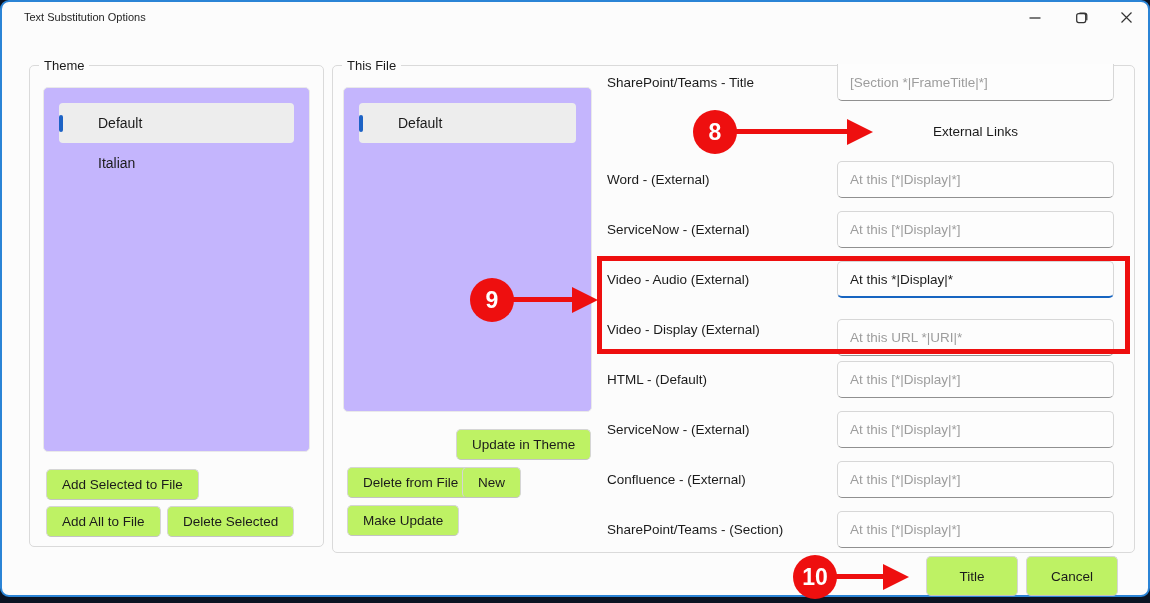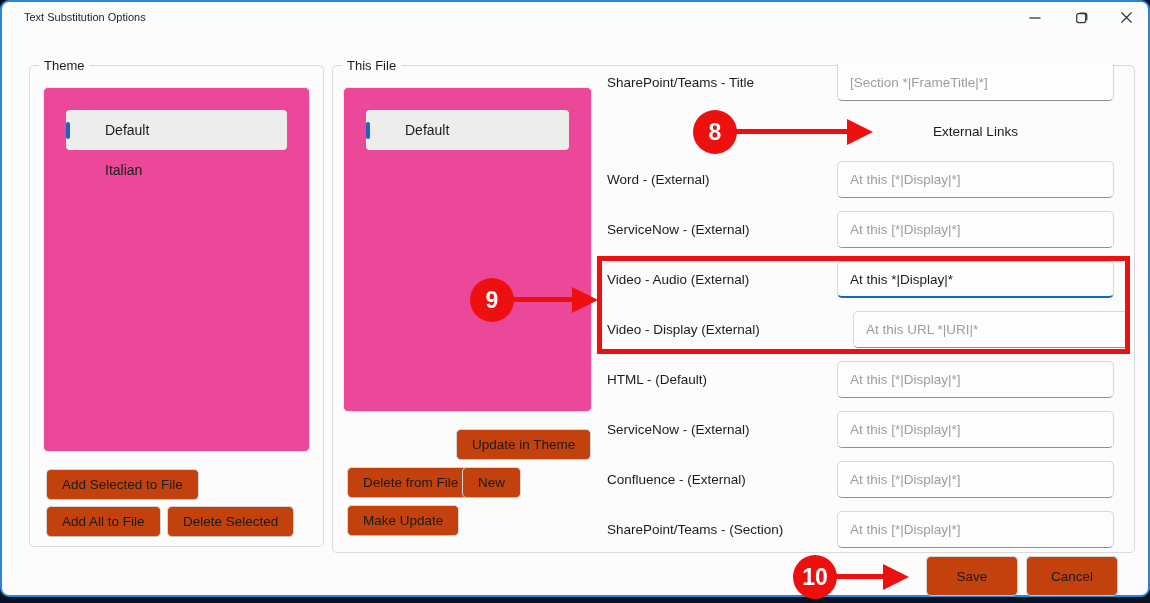--- a/index.html
+++ b/index.html
@@ -32,39 +32,39 @@
     background: transparent;
   }
   #group-theme { left: 27px; top: 63px; width: 295px; height: 482px; }
   #group-file  { left: 330px; top: 63px; width: 803px; height: 488px; }
   .group-label {
     position: absolute; top: -8px; left: 9px; background: #fcfcfc;
     padding: 0 5px; font-size: 13px; color: #1b1b1b;
   }
   
   .listbox {
-    position: absolute; background: #ec4899;
-    border: 1px solid #e9e9e9; border-radius: 5px; padding: 22px;
+    position: absolute; background: #c4b5fd;
+    border: 1px solid #e9e9e9; border-radius: 5px; padding: 15px;
   }
   #theme-list { left: 41px; top: 85px; width: 267px; height: 365px; }
   #file-list  { left: 341px; top: 85px; width: 249px; height: 325px; }
   .list-item {
     position: relative; height: 40px; border-radius: 4px;
     display: flex; align-items: center;
     font-size: 14px; color: #1b1b1b; padding-left: 39px; cursor: default;
   }
   .list-item.selected { background: #ededed; }
   .list-item.selected::before {
     content: ""; position: absolute; left: 0; top: 11.5px;
     width: 3.5px; height: 17px; border-radius: 2px; background: #1d63c5;
   }
   
   .btn {
     position: absolute; height: 31px; padding: 0 15px;
-    background: #c2410c; border: 1px solid #d5d5d5; border-bottom-color: #c3c3c3;
+    background: #bef264; border: 1px solid #d5d5d5; border-bottom-color: #c3c3c3;
     border-radius: 5px; font-size: 13.5px; color: #1b1b1b;
     font-family: "Liberation Sans", sans-serif;
     display: inline-flex; align-items: center; justify-content: center; cursor: default;
   }
   .btn.disabled { color: #ababab; background: #fbfbfb; border-color: #e4e4e4; }
   #btn-add-selected { left: 44px;  top: 467px; }
   #btn-add-all      { left: 44px;  top: 504px; }
   #btn-del-selected { left: 165px; top: 504px; }
   #btn-add-theme    { left: 345px; top: 427px; }
   #btn-update-theme { left: 454px; top: 427px; }
@@ -178,21 +178,21 @@
       <div class="field-label" style="top: 62px;">SharePoint/Teams - Title</div>
       <input type="text" class="field-input clipped" placeholder="[Section *|FrameTitle|*]" style="top: 62px;">
       <div class="form-header" style="top: 113px;">External Links</div>
       <div class="field-label" style="top: 159px;">Word - (External)</div>
       <input type="text" class="field-input" placeholder="At this [*|Display|*]" style="top: 159px;">
       <div class="field-label" style="top: 209px;">ServiceNow - (External)</div>
       <input type="text" class="field-input" placeholder="At this [*|Display|*]" style="top: 209px;">
       <div class="field-label" style="top: 259px;">Video - Audio (External)</div>
       <input type="text" class="field-input focused" value="At this *|Display|*" style="top: 259px;">
       <div class="field-label" style="top: 309px;">Video - Display (External)</div>
-      <input type="text" class="field-input" placeholder="At this URL *|URI|*" style="top: 309px; margin-left: 16px;">
+      <input type="text" class="field-input" placeholder="At this URL *|URI|*" style="top: 317px;">
       <div class="field-label" style="top: 359px;">HTML - (Default)</div>
       <input type="text" class="field-input" placeholder="At this [*|Display|*]" style="top: 359px;">
       <div class="field-label" style="top: 409px;">ServiceNow - (External)</div>
       <input type="text" class="field-input" placeholder="At this [*|Display|*]" style="top: 409px;">
       <div class="field-label" style="top: 459px;">Confluence - (External)</div>
       <input type="text" class="field-input" placeholder="At this [*|Display|*]" style="top: 459px;">
       <div class="field-label" style="top: 509px;">SharePoint/Teams - (Section)</div>
       <input type="text" class="field-input" placeholder="At this [*|Display|*]" style="top: 509px;">
     </div>
 
@@ -200,16 +200,16 @@
   <div class="anno-circle" id="circle-8">8</div>
   <div class="anno-shaft" id="shaft-8"></div>
   <div class="anno-head" id="head-8"></div>
   <div class="anno-circle" id="circle-9">9</div>
   <div class="anno-shaft" id="shaft-9"></div>
   <div class="anno-head" id="head-9"></div>
   <div class="anno-circle" id="circle-10">10</div>
   <div class="anno-shaft" id="shaft-10"></div>
   <div class="anno-head" id="head-10"></div>
 
-  <div class="btn" id="btn-save">Save</div>
+  <div class="btn" id="btn-save">Title</div>
   <div class="btn" id="btn-cancel">Cancel</div>
 
 </div>
 
 </body></html>

